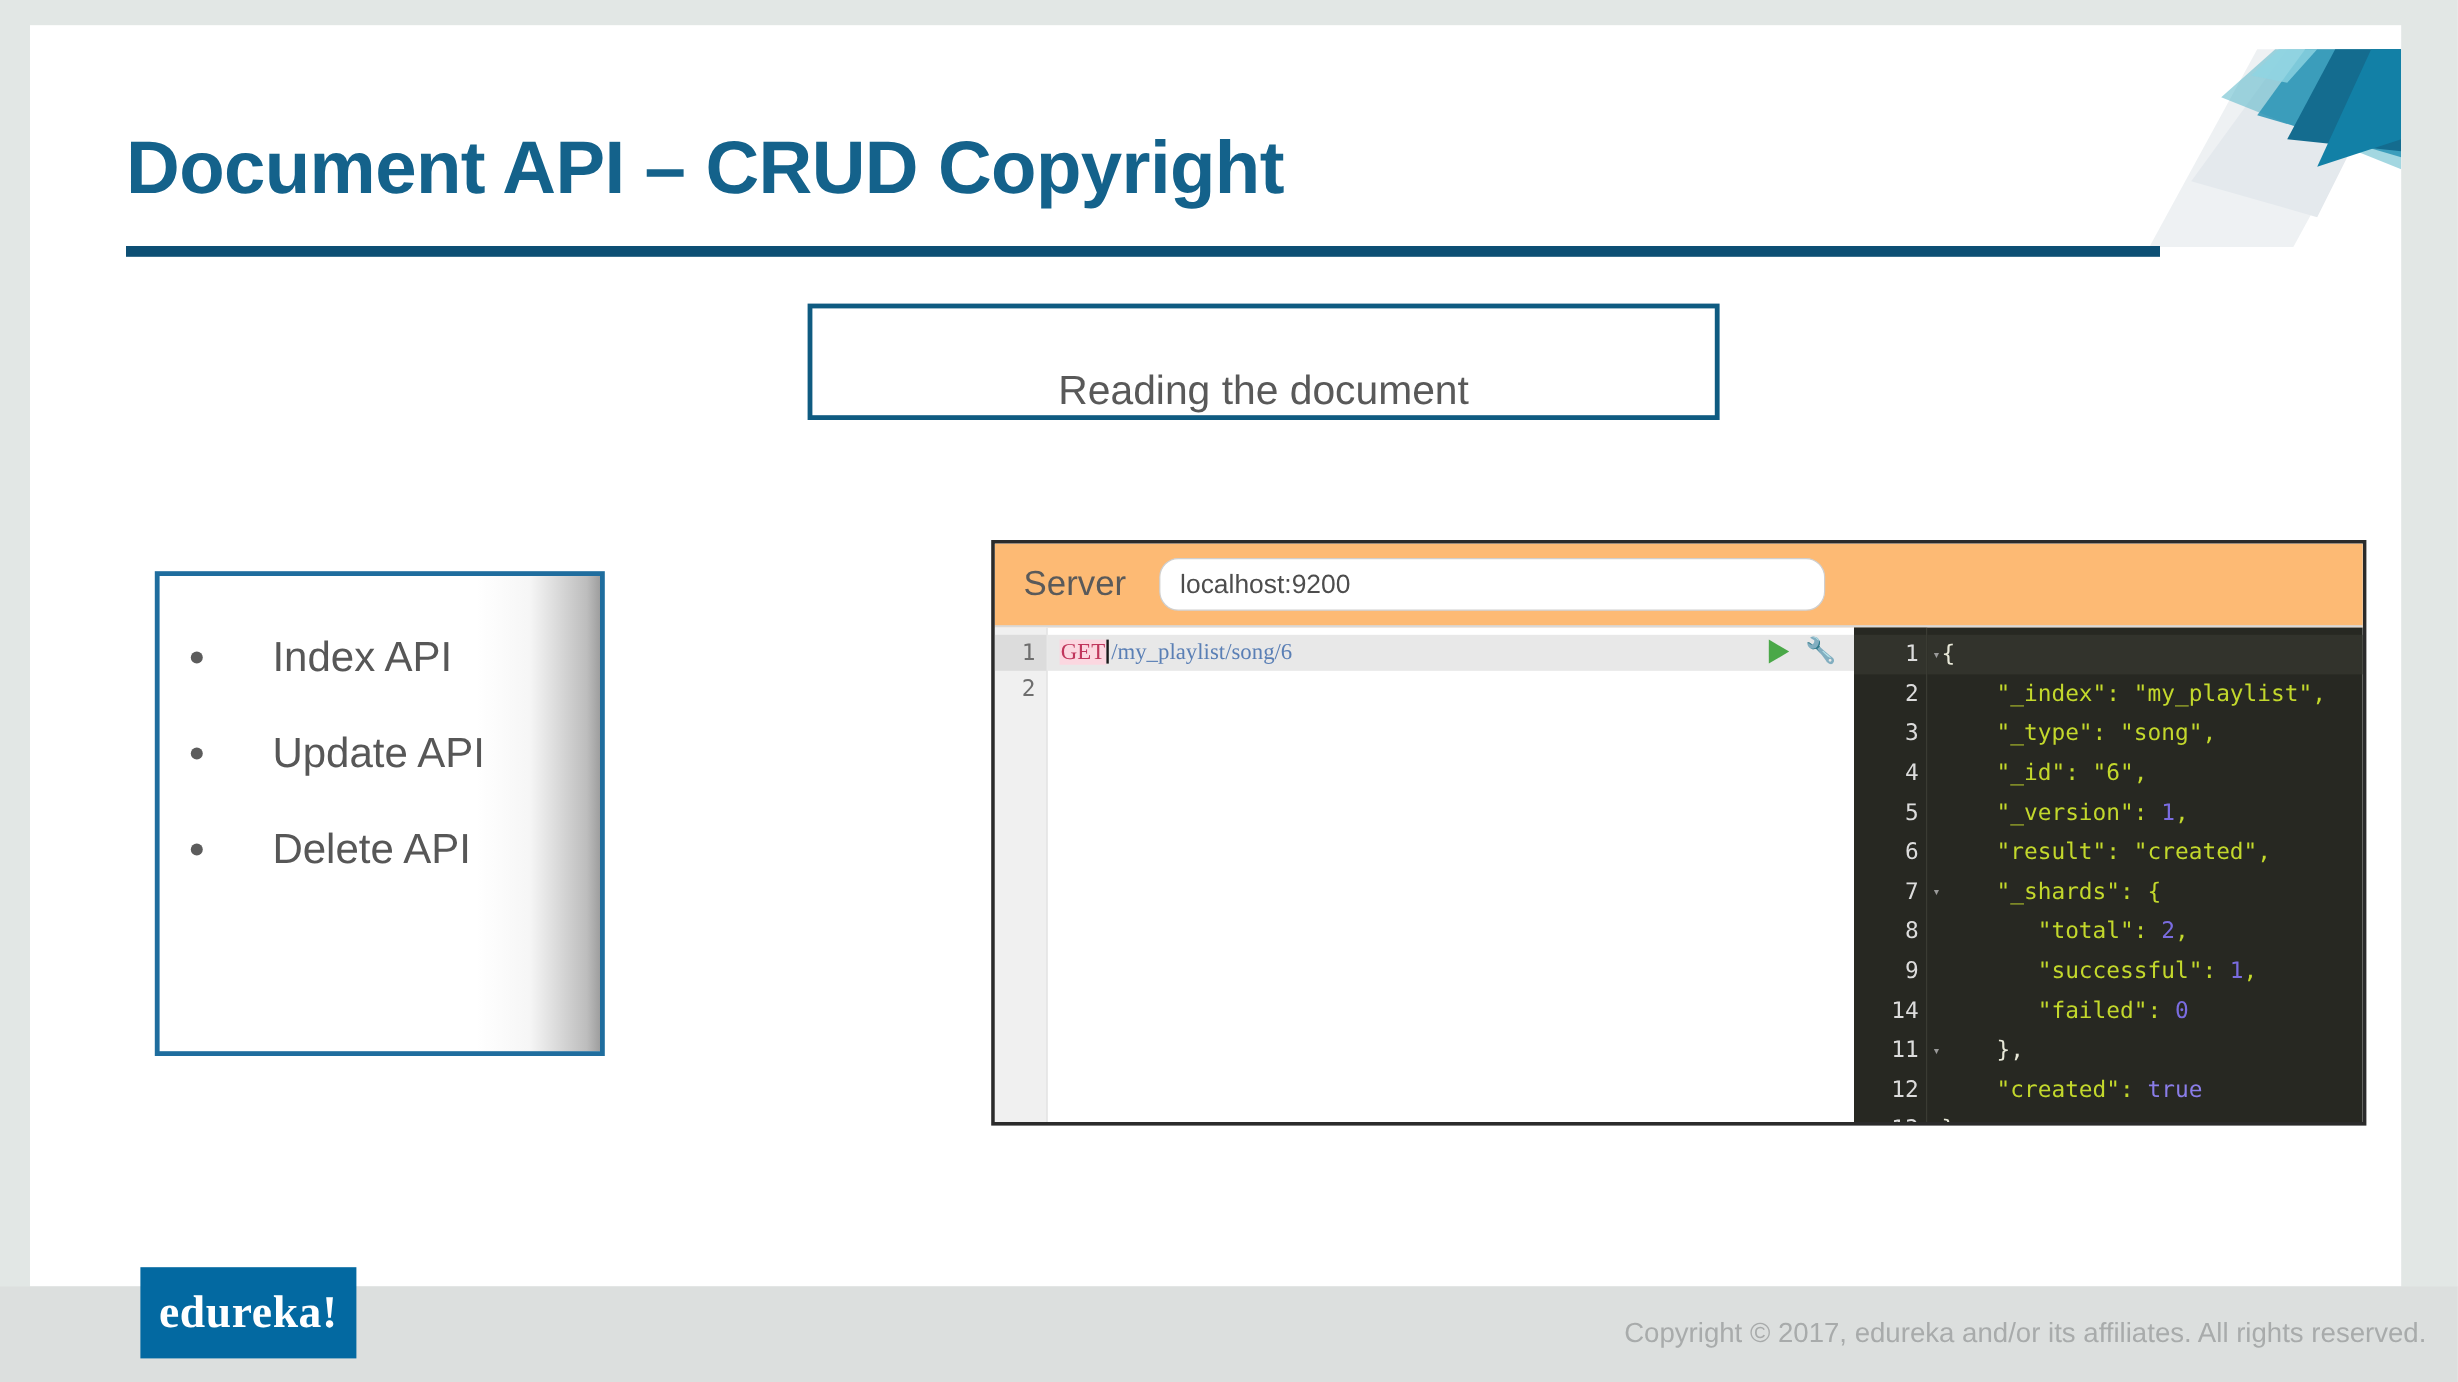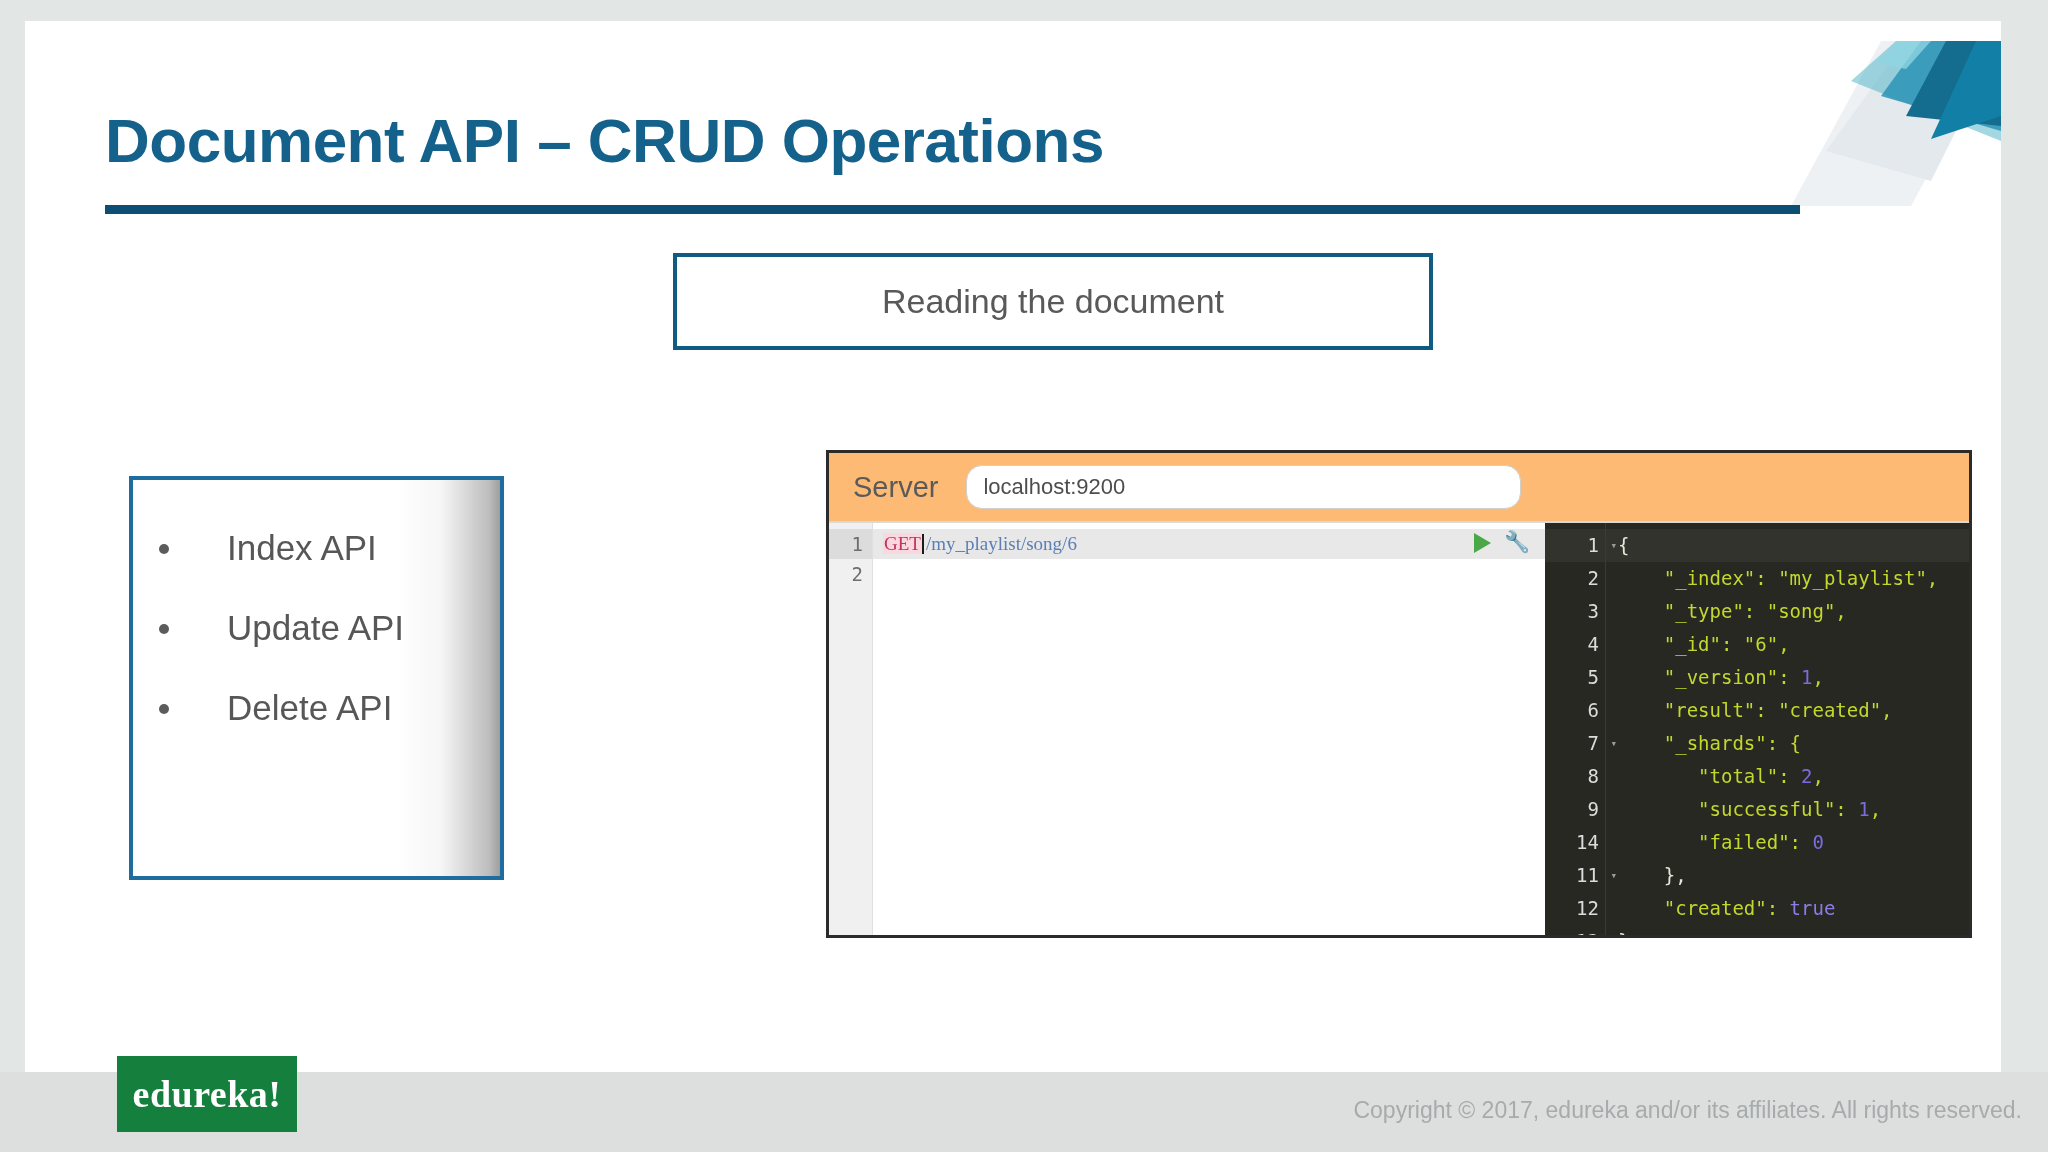--- a/index.html
+++ b/index.html
@@ -59,21 +59,21 @@
   
   .subtitle-box {
     position: absolute;
     left: 648px;
     top: 232px;
     width: 760px;
     height: 97px;
     border: 4px solid #0f5b81;
     background: #ffffff;
     display: flex;
-    align-items: center;
+    align-items: flex-end;
     justify-content: center;
   }
   .subtitle-text {
     font-size: 34px;
     color: #595959;
     font-family: "Liberation Sans", sans-serif;
   }
 
   
   .bullet-card {
@@ -267,21 +267,21 @@
     width: 2048px;
     height: 80px;
     background: #dcdfde;
   }
   .brand-box {
     position: absolute;
     left: 117px;
     top: 1056px;
     width: 180px;
     height: 76px;
-    background: #15803d;
+    background: #0369a1;
     display: flex;
     align-items: center;
     justify-content: center;
   }
   .brand-text {
     color: #ffffff;
     font-family: "Liberation Serif", serif;
     font-weight: bold;
     font-size: 38px;
     letter-spacing: 0.5px;
@@ -307,21 +307,21 @@
       <polygon points="60,185 150,20 270,20 180,185" fill="#eef1f3"></polygon>
       <polygon points="95,130 175,20 270,20 200,160" fill="#e4e9ed"></polygon>
       <polygon points="120,60 165,20 270,20 270,120" fill="#57b6c9" opacity="0.55"></polygon>
       <polygon points="150,75 190,20 270,20 270,110" fill="#2a94b5" opacity="0.85"></polygon>
       <polygon points="175,95 215,20 270,20 270,105" fill="#146c8f"></polygon>
       <polygon points="200,118 245,20 270,20 270,95" fill="#1280a6"></polygon>
       <polygon points="145,42 168,20 200,20 175,48" fill="#8fd5e2" opacity="0.8"></polygon>
     </svg>
   </div>
 
-  <div class="title">Document API – CRUD Operations</div>
+  <div class="title">Document API – CRUD Copyright</div>
   <div class="title-rule"></div>
 
   <div class="subtitle-box">
     <span class="subtitle-text">Reading the document</span>
   </div>
 
   <div class="bullet-card">
     <ul class="bullet-list">
       <li class="bullet-row">
         <span class="bullet-dot"></span>

